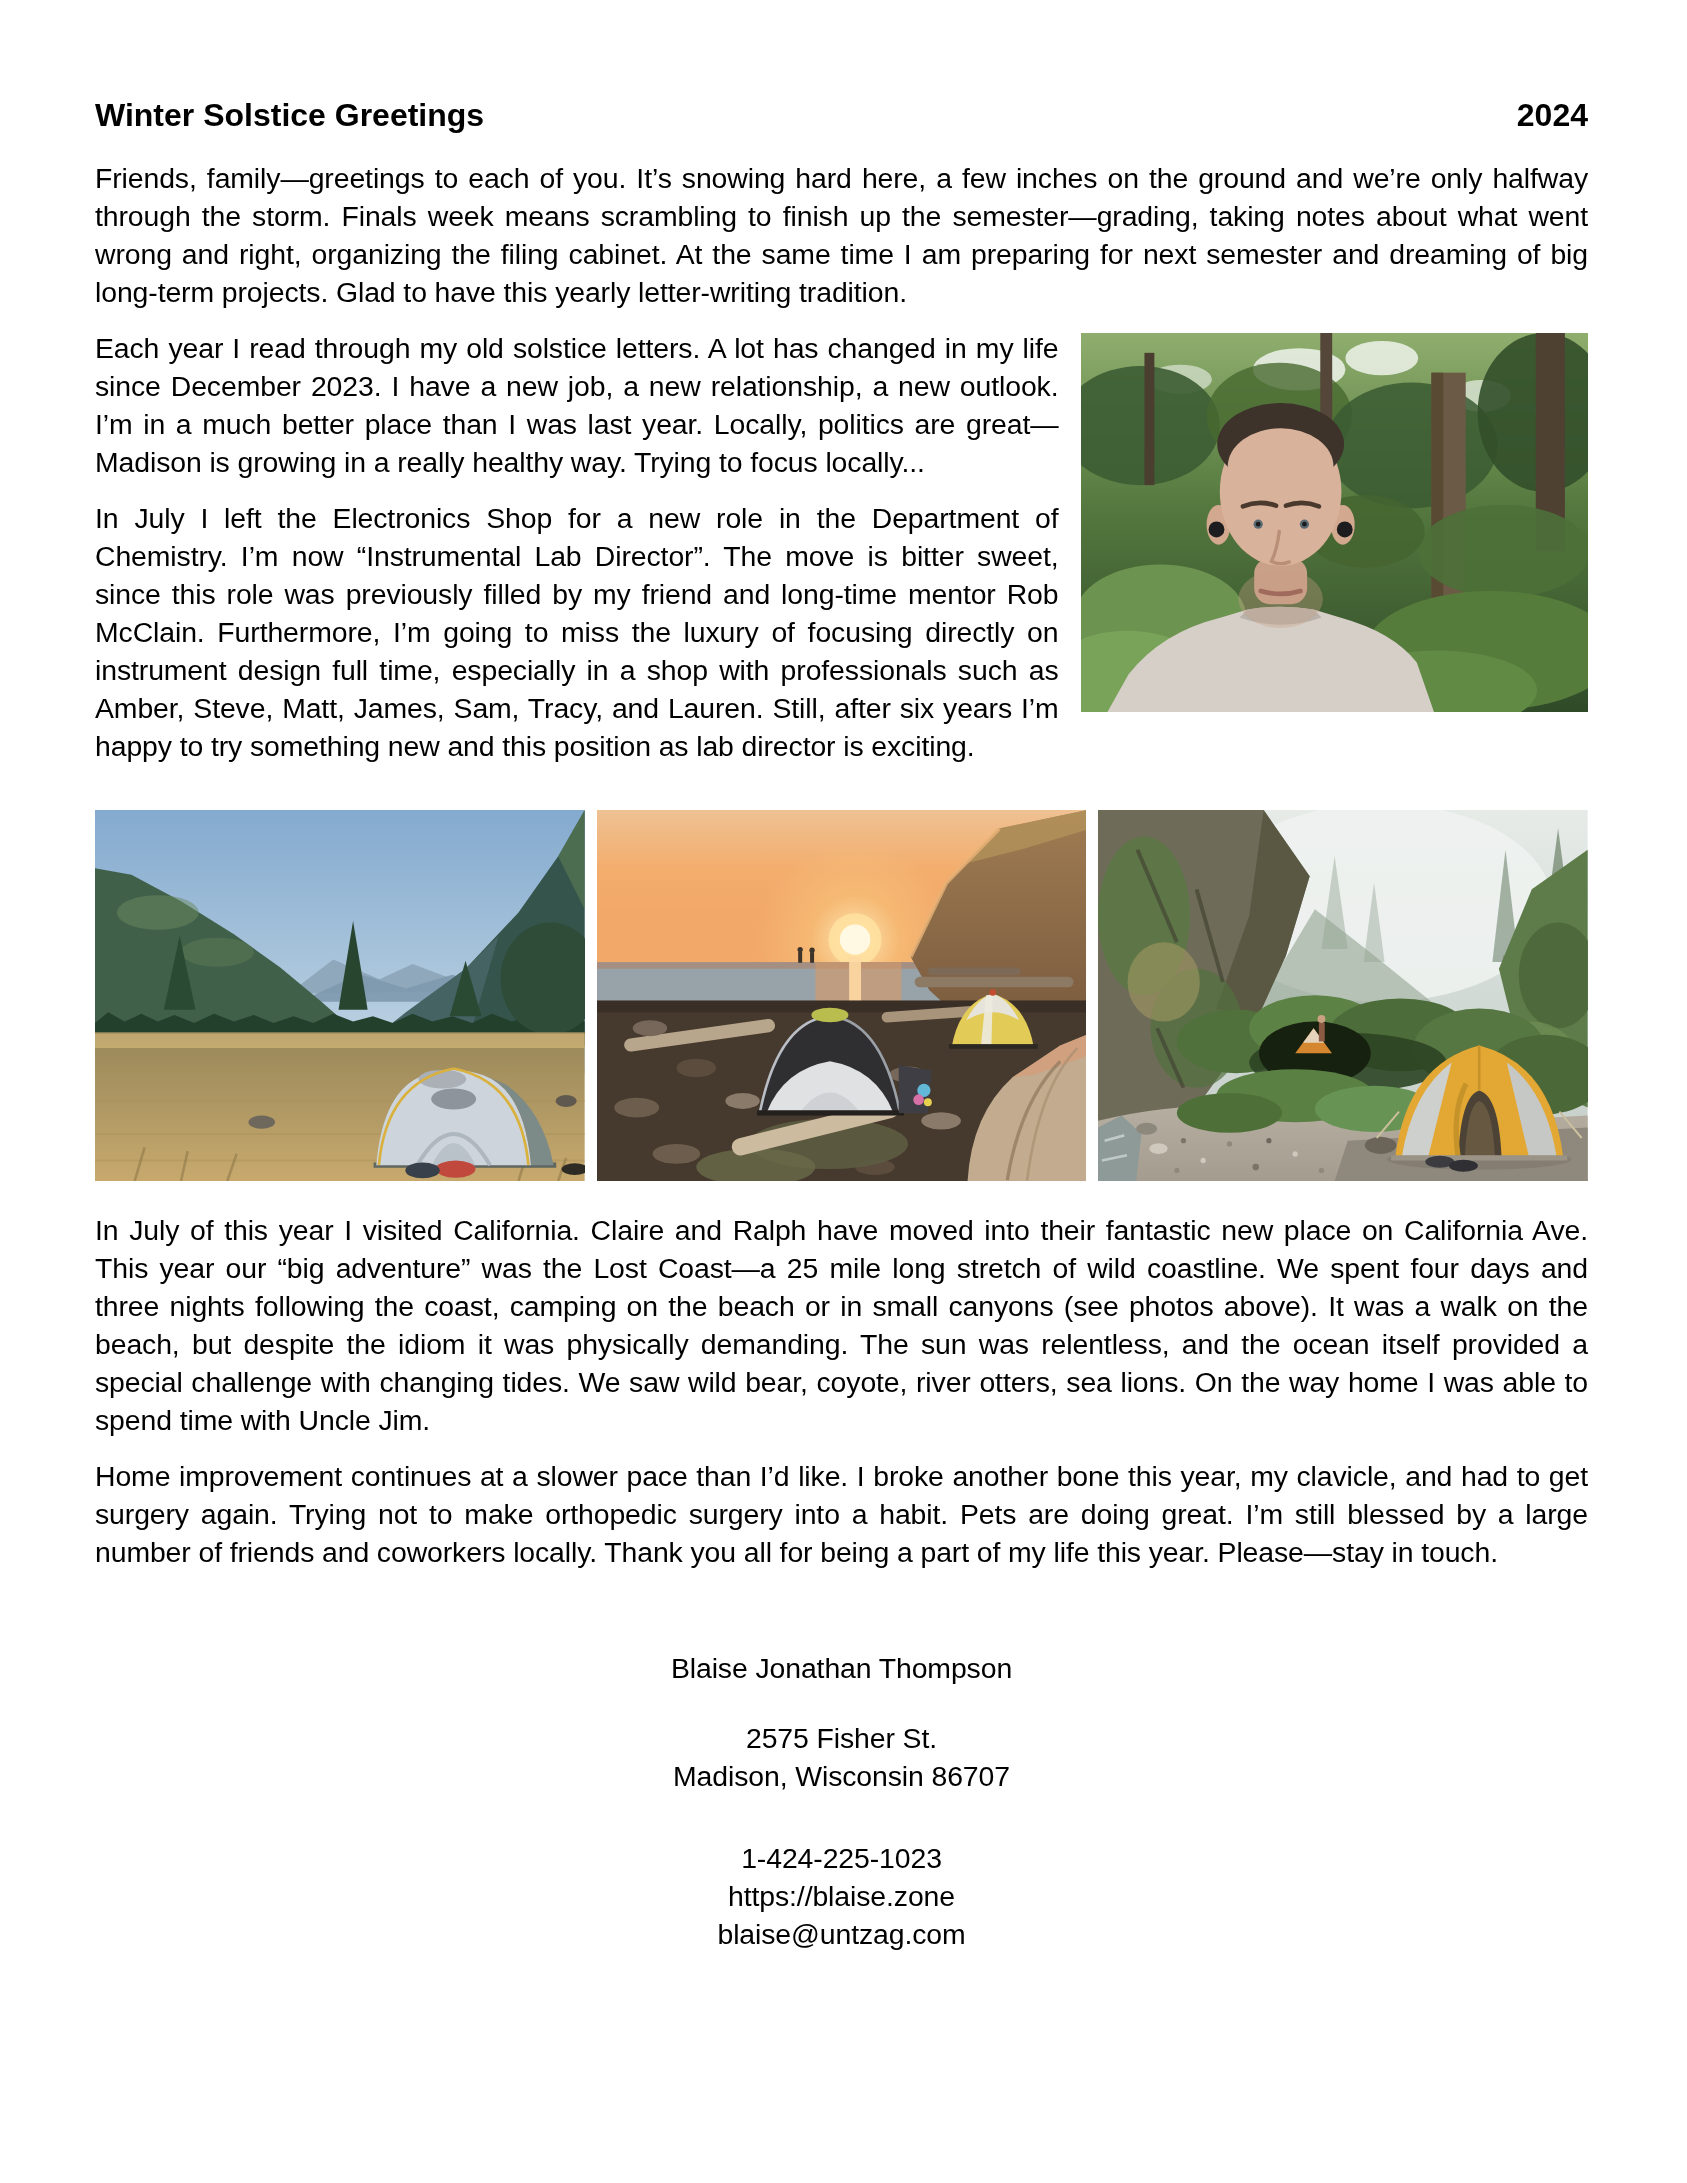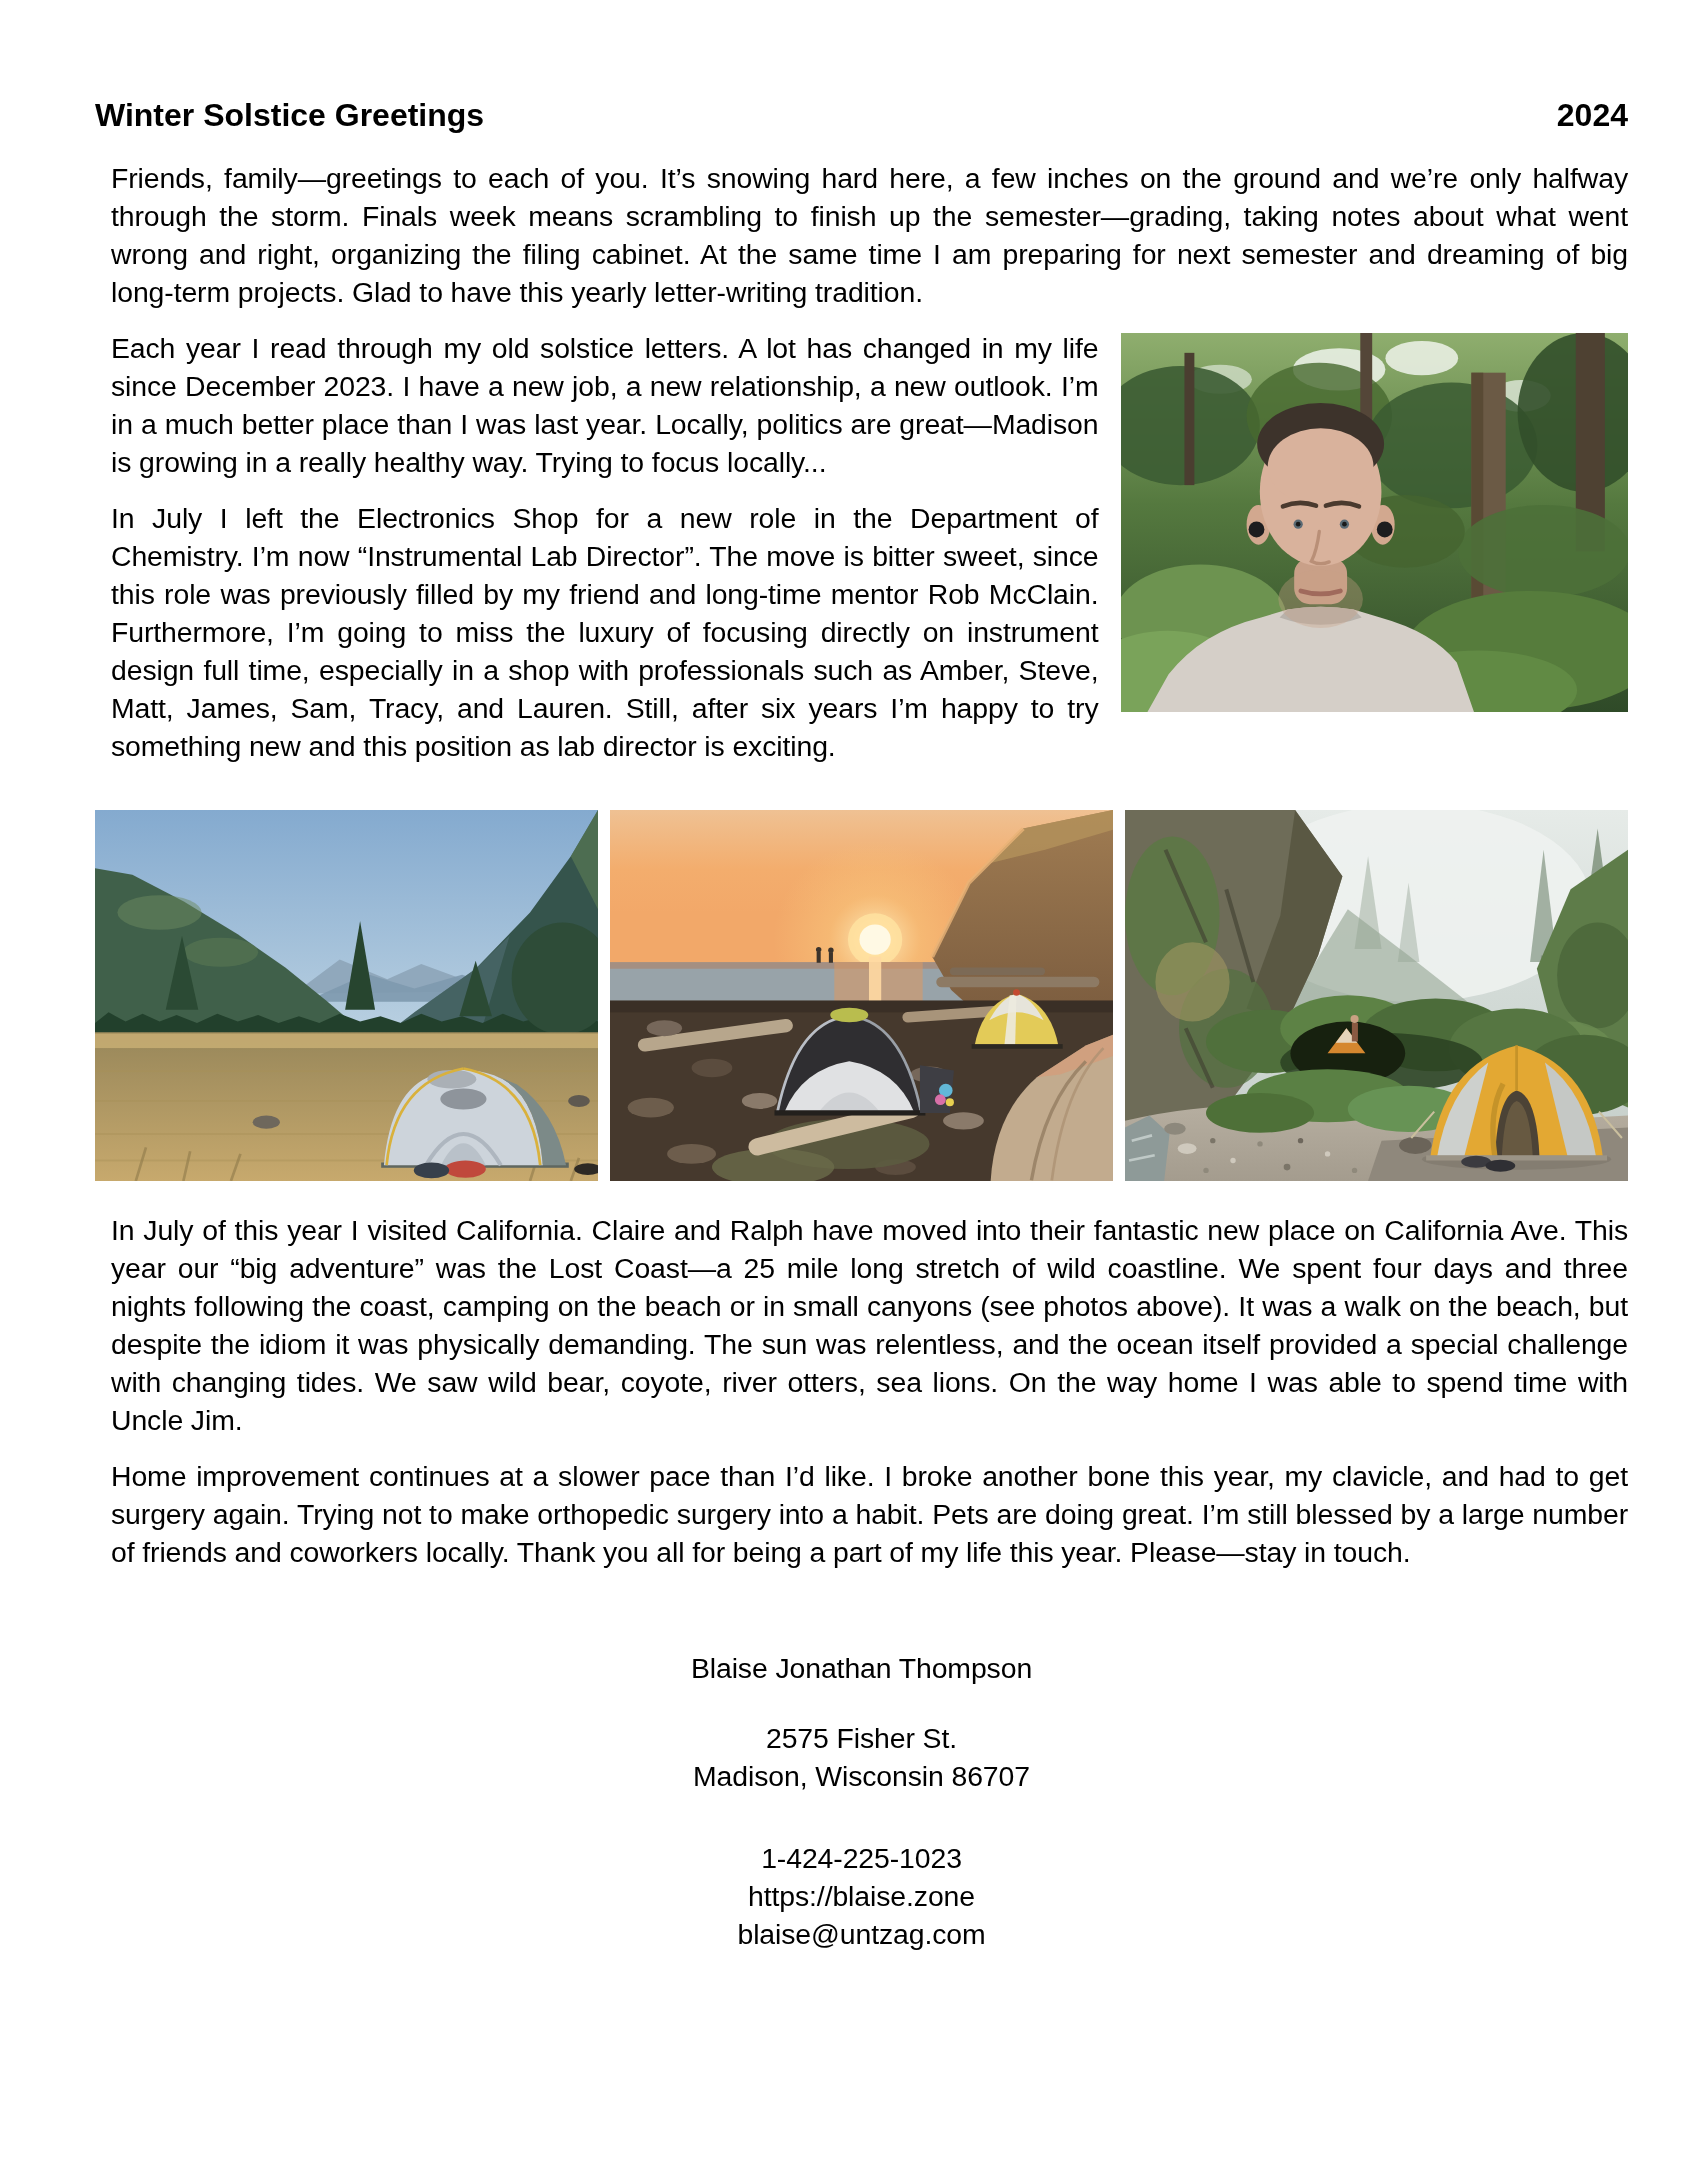--- a/index.html
+++ b/index.html
@@ -5,37 +5,37 @@
   html, body { margin: 0; padding: 0; background: #ffffff; }
   body {
     width: 1687px; height: 2183px;
     font-family: "Liberation Sans", sans-serif;
     color: #000;
     overflow: hidden;
   }
   .page {
     width: 1687px; height: 1706px;
     box-sizing: border-box;
-    padding: 97px 59px 0 95px;
+    padding: 97px 99px 0 95px;
   }
   header.letter-head {
     display: flex;
     justify-content: space-between;
     align-items: baseline;
     font-weight: bold;
     font-size: 32px;
     line-height: 37px;
     margin-bottom: 25px;
   }
   .para {
     font-size: 28.4px;
     line-height: 38px;
     letter-spacing: -0.1px;
     text-align: justify;
-    margin: 0 0 18px 16px;
+    margin: 0 0 18px 0;
   }
   figure { margin: 0; padding: 0; }
   .selfie {
     float: right;
     width: 507px; height: 379px;
     margin: 4px 0 16px 22.5px;
   }
   .wrap-section::after { content: ""; display: block; clear: both; }
   .photo-row {
     display: flex;

